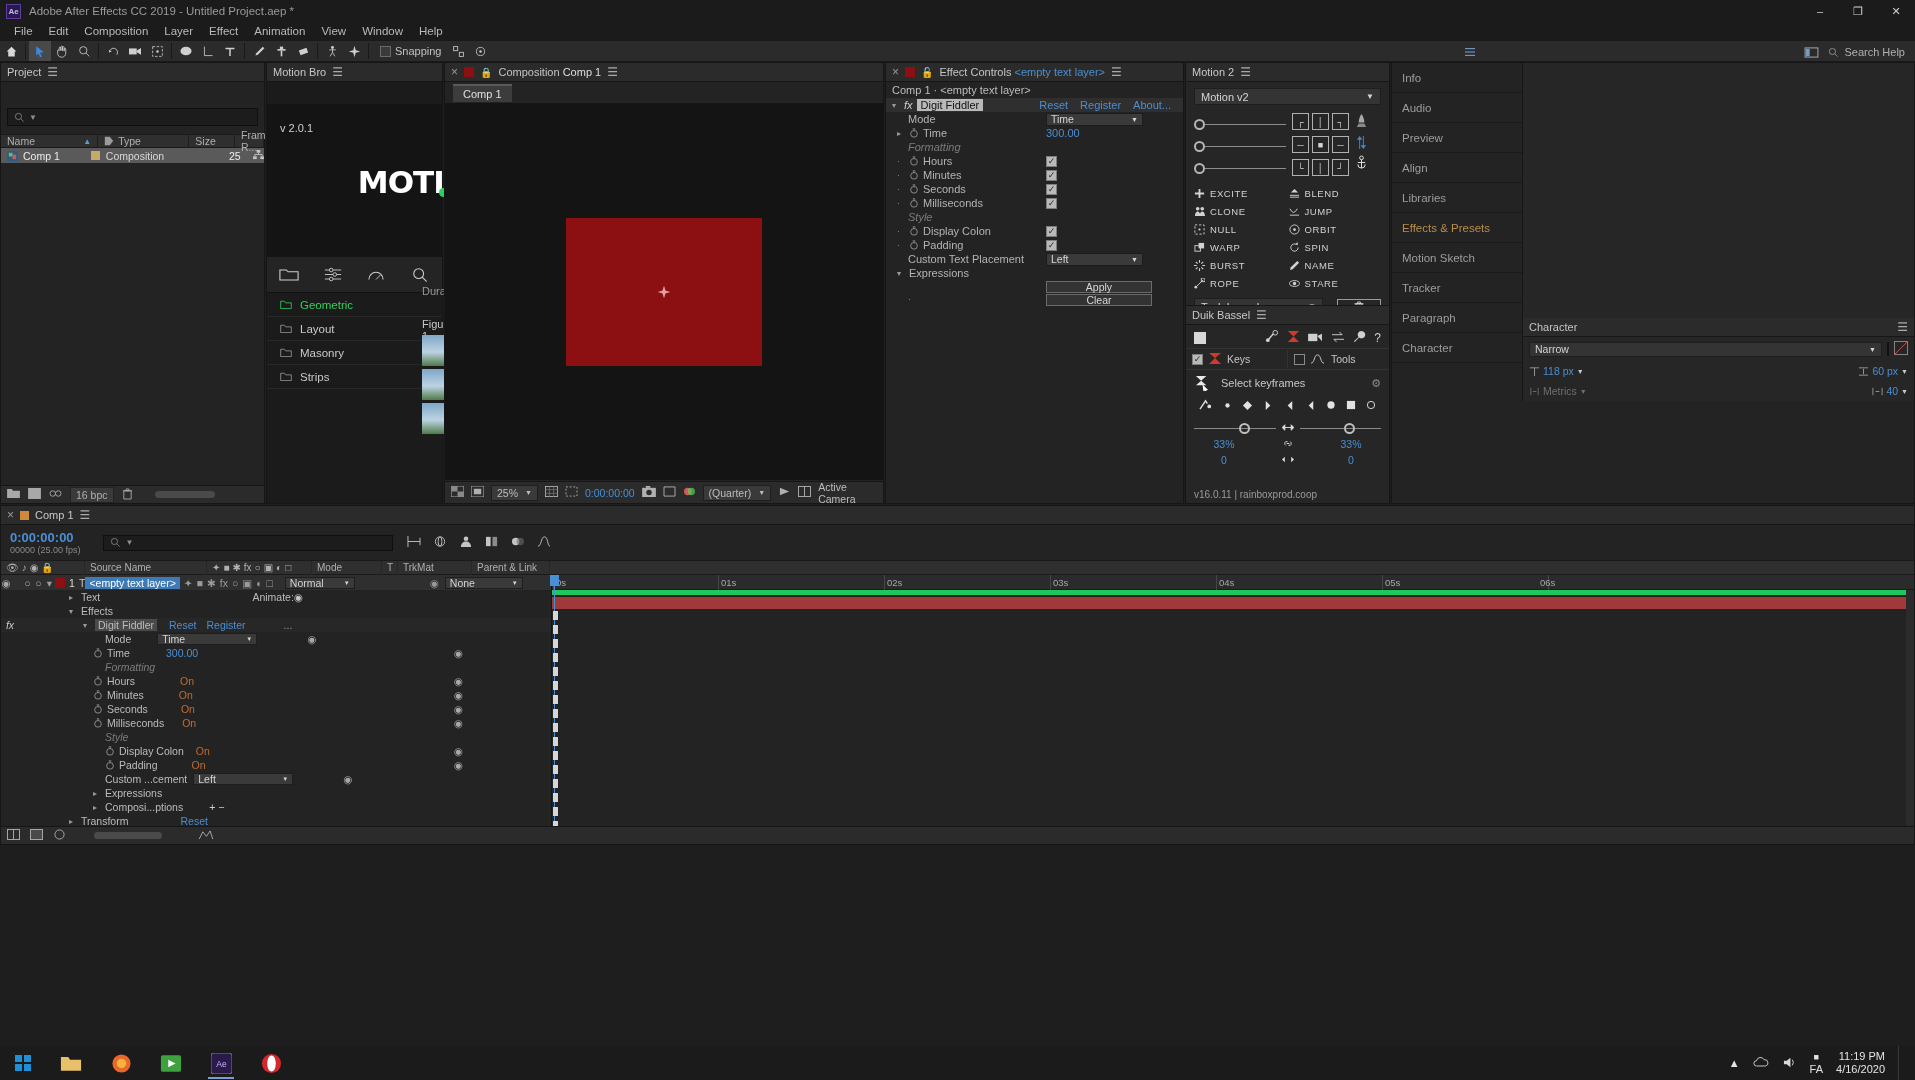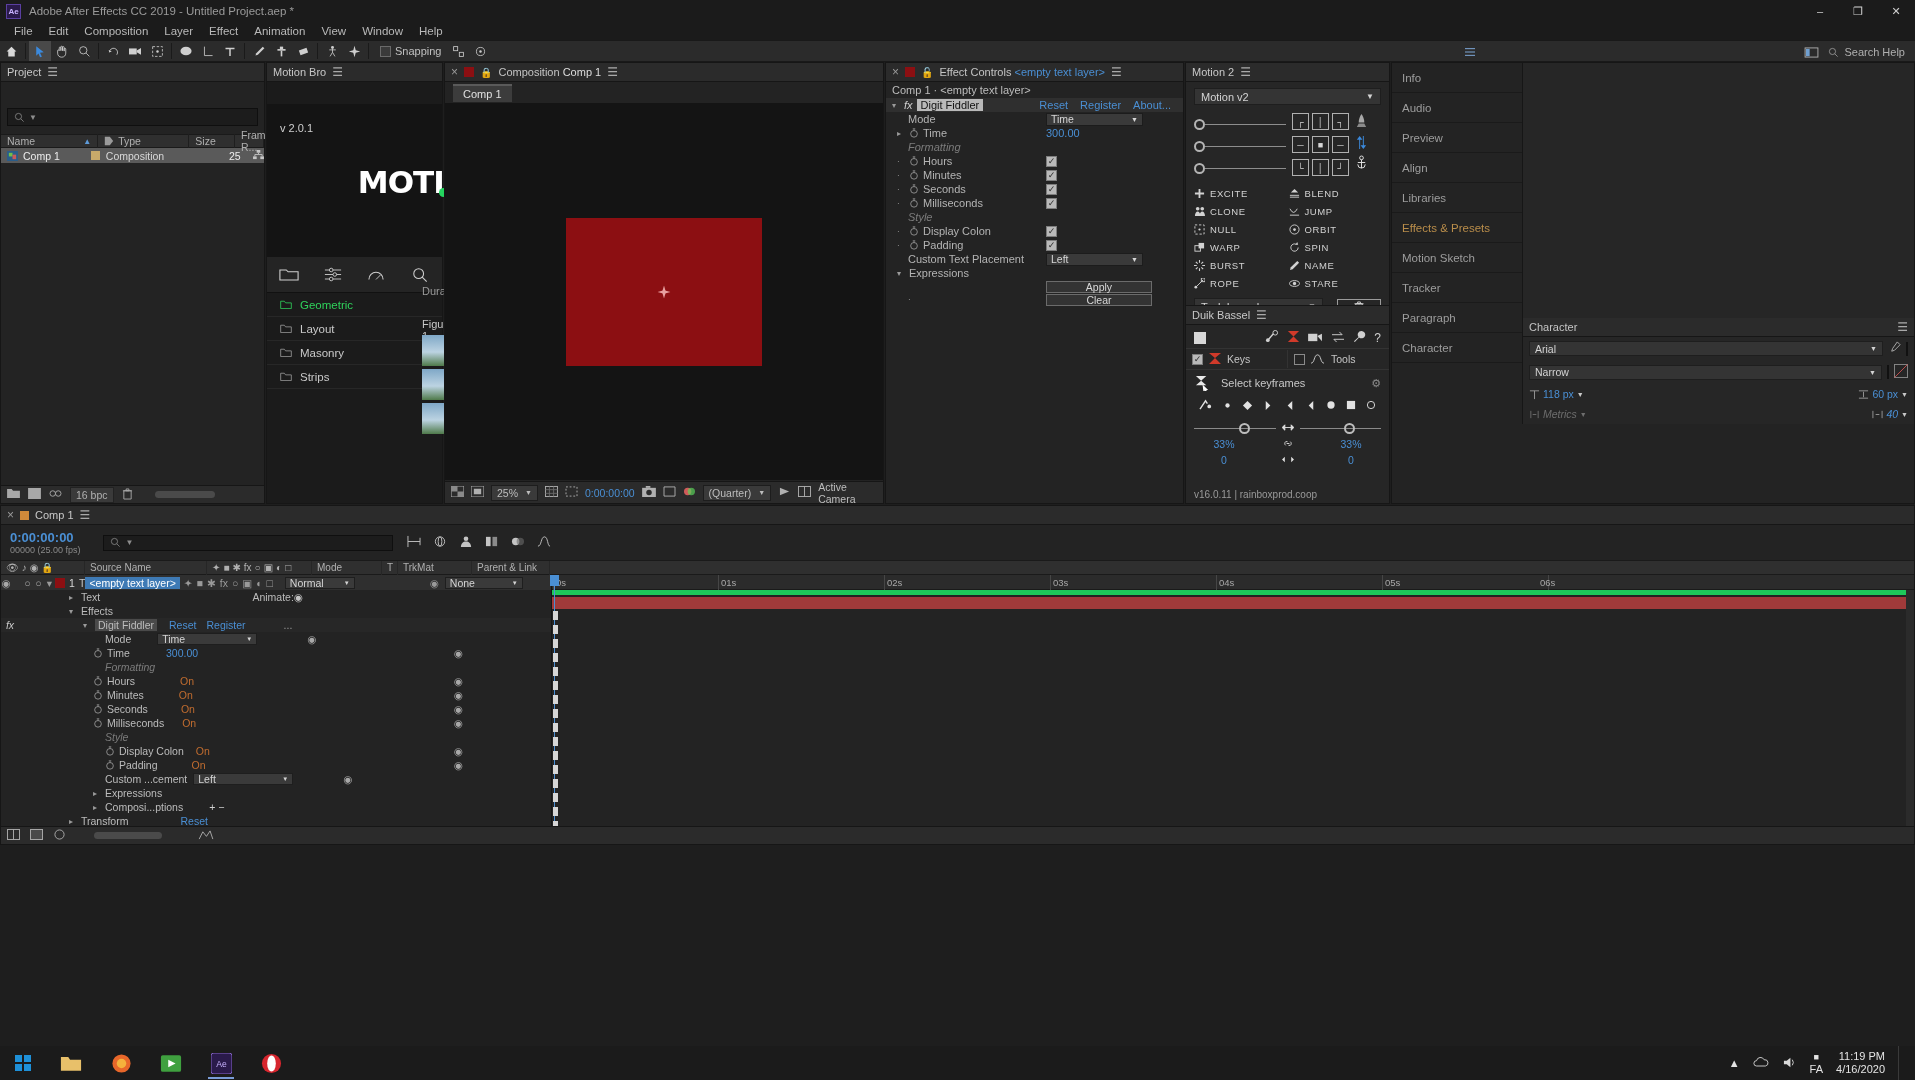--- a/index.html
+++ b/index.html
@@ -1104,34 +1104,20 @@
         <div class="rs-item">Character</div>
       </div>
       <div class="rs-right">
         <div style="height:255px;"></div>
         <div class="ch-head">
           <span>Character</span>
           <span class="hamb">☰</span>
         </div>
         <div class="ch-row">
           <span class="ch-font">
-            <span>Arial</span>
-              <span style="font-size:7px;">▼</span>
-          </span>
-          <span>
-            <svg width="13" height="13" viewBox="0 0 14 14">
-                <path d="M10 1l3 3-6 6-3 1 1-3z" fill="none" stroke="#b0b0b0"></path>
-              </svg>
-          </span>
-          <span style="display:inline-block;">
-            <span class="ch-swatch"></span>
-          </span>
-        </div>
-        <div class="ch-row">
-          <span class="ch-font">
             <span>Narrow</span>
               <span style="font-size:7px;">▼</span>
           </span>
           <span>
             <span class="ch-sw2"></span>
           </span>
           <span>
             <svg width="14" height="14" viewBox="0 0 15 15">
                 <rect x="0.5" y="0.5" width="14" height="14" fill="none" stroke="#8a8a8a"></rect>
                 <line x1="0.5" y1="14.5" x2="14.5" y2="0.5" stroke="#c85050"></line>
@@ -1147,21 +1133,21 @@
               <span style="font-size:7px;">▼</span>
           </span>
           <span class="ch-field" style="margin-left:auto;">
             <svg width="11" height="11" viewBox="0 0 12 12">
                 <path d="M1 2h10M1 10h10M6 3v6" stroke="#9a9a9a"></path>
               </svg>
             <span class="ch-inp">60 px</span>
               <span style="font-size:7px;">▼</span>
           </span>
         </div>
-        <div class="ch-row" style="gap:8px;font-style:italic;">
+        <div class="ch-row" style="gap:8px;">
           <span class="ch-field">
             <svg width="11" height="11" viewBox="0 0 12 12">
                 <path d="M2 2v8M10 2v8M4 6h4" stroke="#6e6e6e"></path>
               </svg>
             <span class="ch-dim">Metrics</span>
               <span style="font-size:7px;color:#6e6e6e;">▼</span>
           </span>
           <span class="ch-field" style="margin-left:auto;">
             <svg width="11" height="11" viewBox="0 0 12 12">
                 <path d="M1 2v8M11 2v8M4 6h4" stroke="#9a9a9a"></path>

